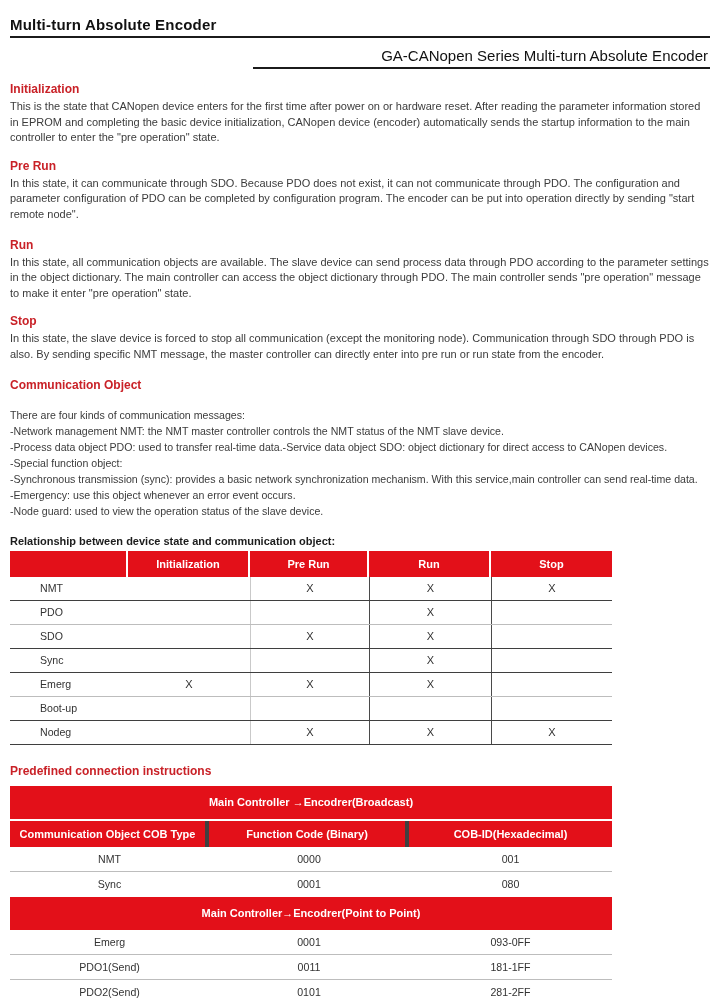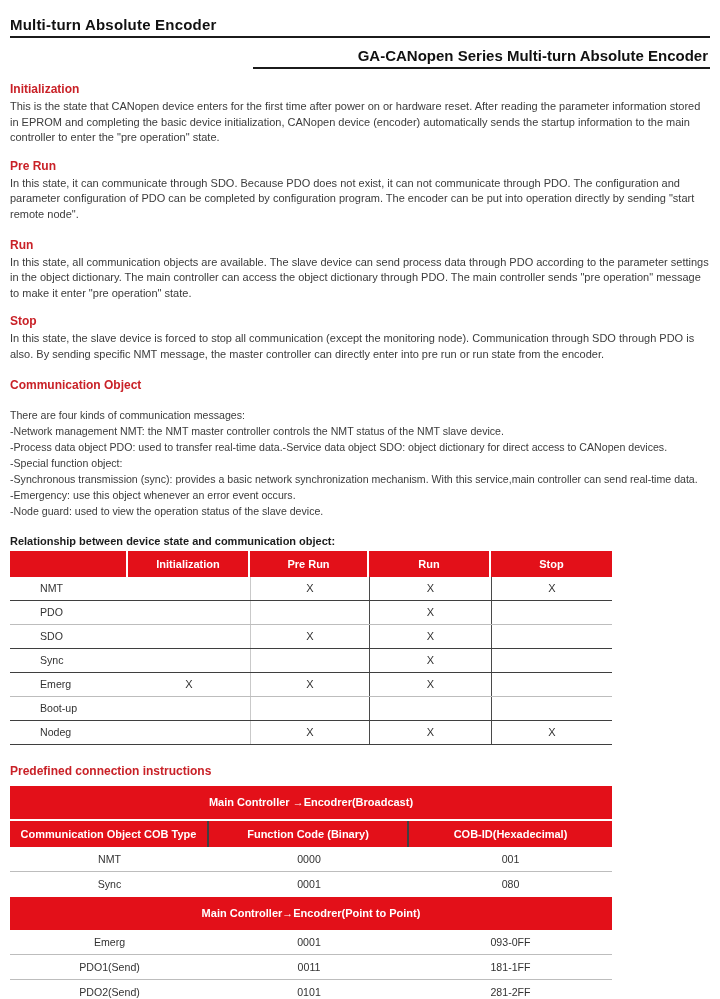--- a/index.html
+++ b/index.html
@@ -6,21 +6,21 @@
   html, body { background: #ffffff; }
   body {
     width: 720px; height: 999px; overflow: hidden;
     font-family: "Liberation Sans", "DejaVu Sans", sans-serif;
     color: #3b3b3b;
   }
   .page { padding: 16px 10px 0 10px; }
 
   .doc-title { font-size: 15px; font-weight: bold; color: #111; letter-spacing: .2px; }
   .rule-top { height: 2px; background: #1b1b1b; margin-top: 3px; }
-  .doc-subtitle { margin-top: 9px; font-size: 15px; font-weight: bold; color: #111; text-align: right; padding-right: 2px; }
+  .doc-subtitle { margin-top: 9px; font-size: 15px; font-weight: normal; color: #111; text-align: right; padding-right: 2px; }
   .rule-sub { height: 2px; background: #1b1b1b; margin-top: 3px; width: 457px; margin-left: auto; }
 
   .sec-h { font-size: 12px; font-weight: bold; color: #c92127; margin-top: 13px; }
   .sec-p { font-size: 11px; line-height: 15.6px; margin-top: 3px; color: #3b3b3b; }
   .comm-line { font-size: 10.6px; line-height: 16px; color: #3b3b3b; }
 
   .caption { font-size: 11px; font-weight: bold; color: #1c1c1c; margin-top: 16px; }
 
   
   .t1 { margin-top: 4px; width: 602px; }
@@ -44,21 +44,21 @@
   .conn-h { font-size: 12px; font-weight: bold; color: #c92127; margin-top: 19px; }
   .t2 { margin-top: 8px; width: 602px; }
   .t2-banner {
     height: 33px; background: #e31019; color: #fff; font-size: 11px; font-weight: bold;
     display: flex; align-items: center; justify-content: center;
   }
   .t2-head { display: grid; grid-template-columns: 199px 200px 203px; height: 26px; margin-top: 2px; }
   .t2-head .hc {
     background: #e31019; color: #fff; font-size: 11px; font-weight: bold;
     display: flex; align-items: center; justify-content: center;
-    border-right: 2px solid #404040;
+    border-right: 4px solid #404040;
   }
   .t2-head .hc:last-child { border-right: none; }
   .t2-row { display: grid; grid-template-columns: 199px 200px 203px; height: 25px; align-items: center; font-size: 10.6px; color: #333; text-align: center; }
 </style>
 </head>
 <body>
 
 <div class="page">
 
   <div class="doc-title">Multi-turn Absolute Encoder</div>

